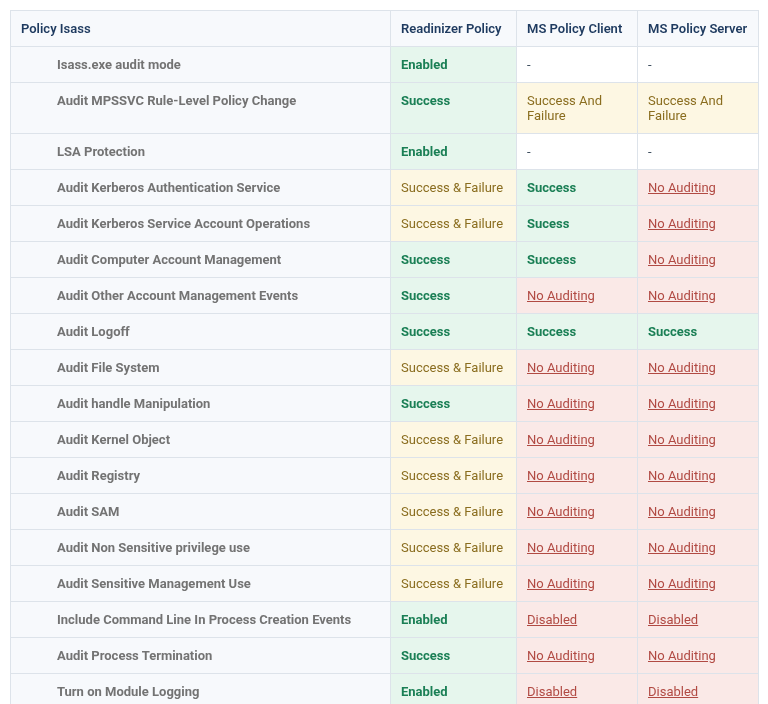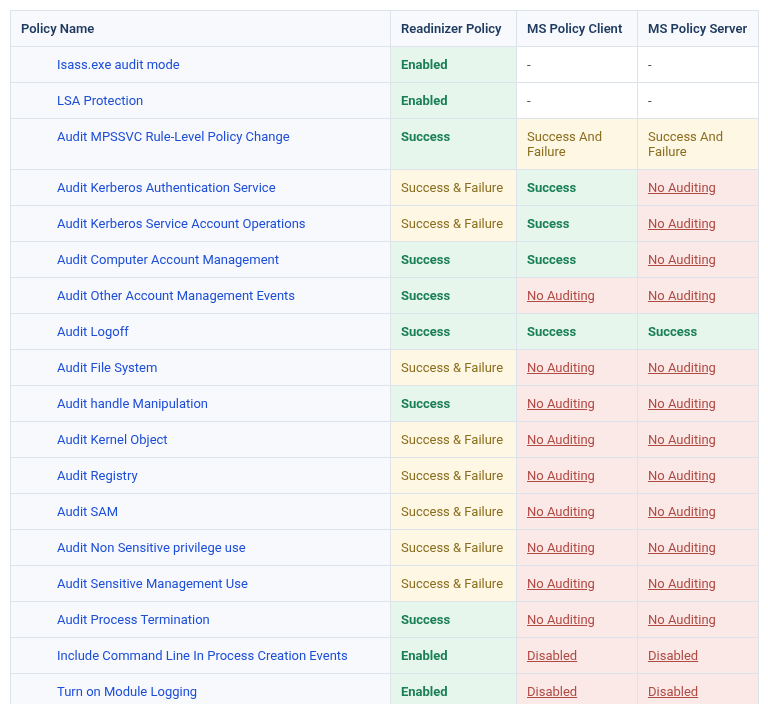--- a/index.html
+++ b/index.html
@@ -22,22 +22,22 @@
     vertical-align: top;
   }
   th {
     background: #f7f9fc;
     color: #1e3a5f;
     font-weight: 600;
     font-size: 13px;
   }
   td.policy-name {
     background: #f7f9fc;
-    font-weight: 400;
-    color: #1d4ed8;
+    font-weight: 700;
+    color: #737373;
     padding-left: 46px;
   }
   col.c0 { width: 380px; }
   col.c1 { width: 126px; }
   col.c2 { width: 121px; }
   col.c3 { width: 121px; }
 
   .s-green  { background: #e6f6ed; color: #1a7f55; font-weight: bold; }
   .s-yellow { background: #fdf7e3; color: #8a6d1f; }
   .s-red    { background: #fae9e7; color: #b14a43; text-decoration: underline; }
@@ -48,44 +48,44 @@
 
 <table>
   <colgroup>
     <col class="c0">
       <col class="c1">
       <col class="c2">
       <col class="c3">
   </colgroup>
   <thead>
     <tr>
-      <th>Policy Name</th>
+      <th>Policy Isass</th>
       <th>Readinizer Policy</th>
       <th>MS Policy Client</th>
       <th>MS Policy Server</th>
     </tr>
   </thead>
   <tbody id="tbody">
       <tr>
         <td class="policy-name">Isass.exe audit mode</td>
         <td class="s-green">Enabled</td>
         <td class="s-plain">-</td>
         <td class="s-plain">-</td>
       </tr>
       <tr>
+        <td class="policy-name">Audit MPSSVC Rule-Level Policy Change</td>
+        <td class="s-green">Success</td>
+        <td class="s-yellow">Success And Failure</td>
+        <td class="s-yellow">Success And Failure</td>
+      </tr>
+      <tr>
         <td class="policy-name">LSA Protection</td>
         <td class="s-green">Enabled</td>
         <td class="s-plain">-</td>
         <td class="s-plain">-</td>
-      </tr>
-      <tr>
-        <td class="policy-name">Audit MPSSVC Rule-Level Policy Change</td>
-        <td class="s-green">Success</td>
-        <td class="s-yellow">Success And Failure</td>
-        <td class="s-yellow">Success And Failure</td>
       </tr>
       <tr>
         <td class="policy-name">Audit Kerberos Authentication Service</td>
         <td class="s-yellow">Success &amp; Failure</td>
         <td class="s-green">Success</td>
         <td class="s-red">No Auditing</td>
       </tr>
       <tr>
         <td class="policy-name">Audit Kerberos Service Account Operations</td>
         <td class="s-yellow">Success &amp; Failure</td>
@@ -146,30 +146,30 @@
         <td class="s-red">No Auditing</td>
         <td class="s-red">No Auditing</td>
       </tr>
       <tr>
         <td class="policy-name">Audit Sensitive Management Use</td>
         <td class="s-yellow">Success &amp; Failure</td>
         <td class="s-red">No Auditing</td>
         <td class="s-red">No Auditing</td>
       </tr>
       <tr>
+        <td class="policy-name">Include Command Line In Process Creation Events</td>
+        <td class="s-green">Enabled</td>
+        <td class="s-red">Disabled</td>
+        <td class="s-red">Disabled</td>
+      </tr>
+      <tr>
         <td class="policy-name">Audit Process Termination</td>
         <td class="s-green">Success</td>
         <td class="s-red">No Auditing</td>
         <td class="s-red">No Auditing</td>
-      </tr>
-      <tr>
-        <td class="policy-name">Include Command Line In Process Creation Events</td>
-        <td class="s-green">Enabled</td>
-        <td class="s-red">Disabled</td>
-        <td class="s-red">Disabled</td>
       </tr>
       <tr>
         <td class="policy-name">Turn on Module Logging</td>
         <td class="s-green">Enabled</td>
         <td class="s-red">Disabled</td>
         <td class="s-red">Disabled</td>
       </tr>
     </tbody>
 </table>
 

